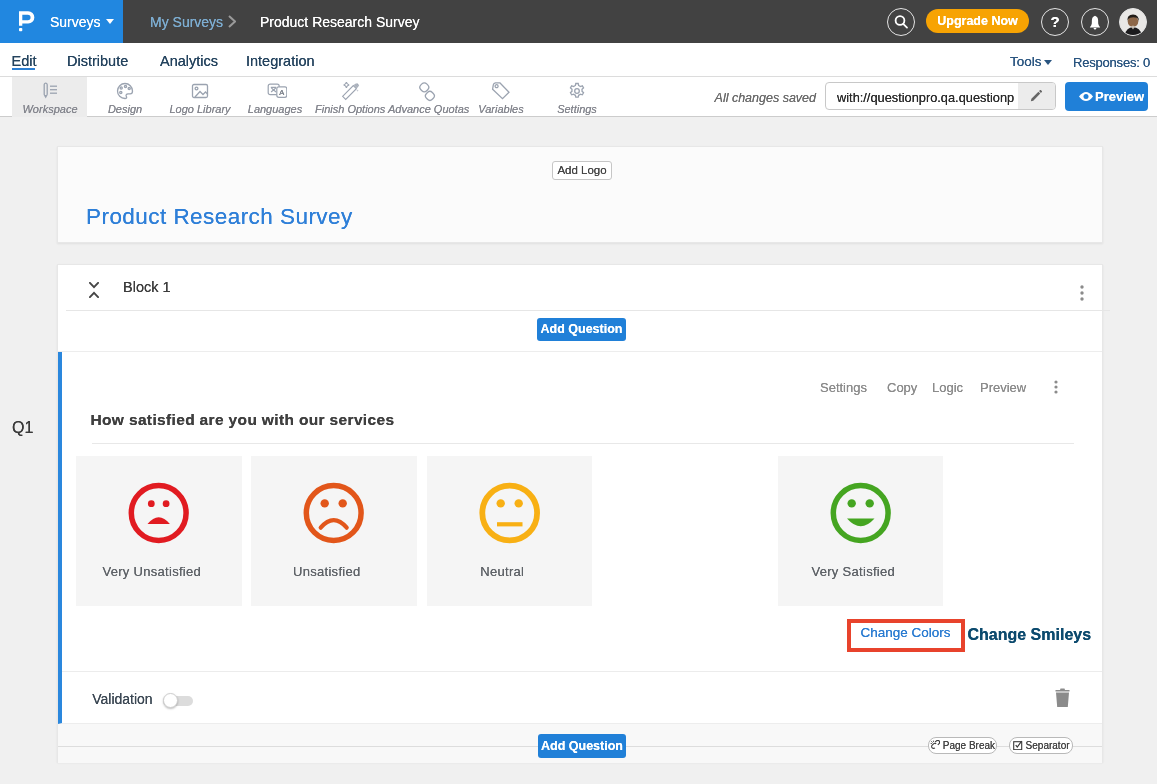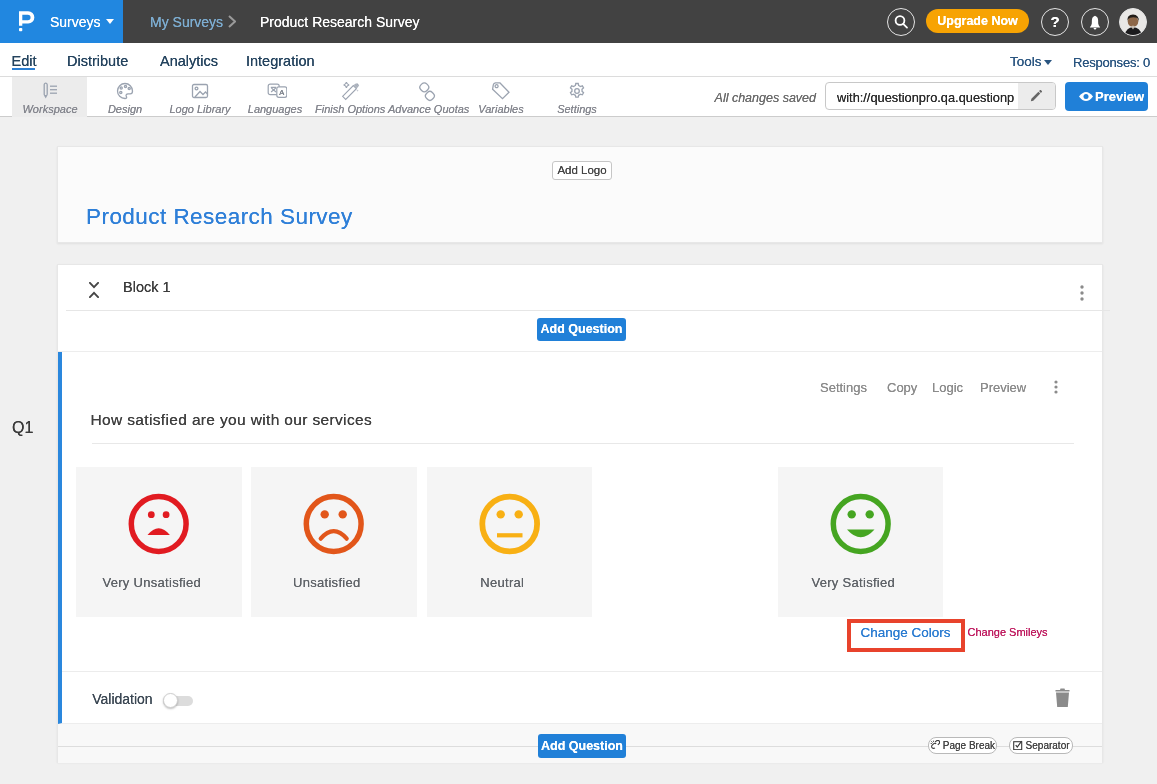--- a/index.html
+++ b/index.html
@@ -20,25 +20,25 @@
 #urlbox { position:absolute; left:825px; top:5px; width:231px; height:28px; background:#fff; border:1px solid #c8c8c8; border-radius:4px; }
 #previewbtn { position:absolute; left:1065px; top:5px; width:83px; height:29px; background:#2080d8; border-radius:4px; color:#fff; font-size:13.5px; font-weight:bold; text-align:center; line-height:29px; }
 #titlecard { position:absolute; left:57px; top:146px; width:1046px; height:97px; background:#fbfbfb; border:1px solid #e7e7e7; box-shadow:0 1px 2px rgba(0,0,0,.07); }
 #addlogo { position:absolute; left:494px; top:14px; width:60px; height:19px; background:#fff; border:1px solid #c6c6c6; border-radius:3px; font-size:11.5px; color:#444; text-align:center; line-height:17px; }
 #blockcard { position:absolute; left:57px; top:264px; width:1046px; height:498px; background:#fff; border:1px solid #e7e7e7; box-shadow:0 1px 2px rgba(0,0,0,.07); }
 #bheader { position:absolute; left:0; top:0; width:100%; height:46px; border-bottom:1px solid #e6e6e6;margin-left:8px; }
 #addqstrip { position:absolute; left:0; top:46px; width:100%; height:41px; border-bottom:1px solid #ededed; }
 .addqbtn { position:absolute; background:#2080d8; border-radius:3px; color:#fff; font-weight:bold; font-size:12.5px; text-align:center; }
 #question { position:absolute; left:0; top:87px; width:100%; height:372px; border-left:4.5px solid #2a87dd; border-bottom:1px solid #ededed; background:#fff; }
 .qlink { position:absolute; top:28px; font-size:13px; color:#8b8b8b; }
-.sbox { position:absolute; top:115px; width:165.5px; height:150px; background:#f5f5f5; }
+.sbox { position:absolute; top:104px; width:165.5px; height:150px; background:#f5f5f5; }
 .sbox .slbl { position:absolute; top:108px; width:100%; text-align:center; font-size:13px; letter-spacing:0.3px; color:#5f6368; padding-right:14px; }
 #redbox { position:absolute; left:784.5px; top:266.5px; width:118px; height:33px; border:4px solid #e8432c; }
 #chcolors { position:absolute; left:0; top:-2.5px; width:110px; height:25px; line-height:25px; text-align:center; color:#2b7cd1; font-size:13.5px; }
-#chsmileys { position:absolute; left:905.5px; top:273.5px; color:#be185d; font-size:11px; }
+#chsmileys { position:absolute; left:905.5px; top:273.5px; color:#0c4a6e; font-size:16px;font-weight:bold; }
 #vrow { position:absolute; left:0; top:318.5px; width:100%; height:52.5px; border-top:1px solid #ececec; }
 #bottombar { position:absolute; left:0; top:459px; width:100%; height:39px; background:#f8f8f8; }
 #bline { position:absolute; left:0; top:22px; width:100%; border-top:1px solid #dddddd; }
 .minibtn { position:absolute; top:13px; height:17px; background:#fff; border:1px solid #b9b9b9; border-radius:8px; font-size:10px; color:#444; text-align:center; line-height:15px; }
 #q1 { position:absolute; left:12px; top:418.5px; font-size:16px; color:#3a3a3a; }
 </style>
 </head>
 <body>
 <div id="topbar">
   <div id="logoarea">
@@ -202,21 +202,21 @@
   <div id="question">
     <span class="qlink" style="left:758px">Settings</span>
     <span class="qlink" style="left:825px">Copy</span>
     <span class="qlink" style="left:870px">Logic</span>
     <span class="qlink" style="left:918px">Preview</span>
     <svg class="abs" style="left:992px;top:28px" width="4" height="14">
         <circle cx="2" cy="2" r="1.6" fill="#8b8b8b"></circle>
         <circle cx="2" cy="7" r="1.6" fill="#8b8b8b"></circle>
         <circle cx="2" cy="12" r="1.6" fill="#8b8b8b"></circle>
       </svg>
-    <div class="abs" style="left:28.5px;top:58.5px;font-size:15.5px;font-weight:normal;letter-spacing:0.35px;color:#3f3f3f">How satisfied are you with our services</div>
+    <div class="abs" style="left:28.5px;top:58.5px;font-size:15.5px;font-weight:bold;letter-spacing:0.35px;color:#3f3f3f">How satisfied are you with our services</div>
     <div class="abs" style="left:30px;top:91px;width:982px;border-top:1px solid #e8e8e8"></div>
     <div class="sbox" style="left:14px">
       <svg width="165" height="110" viewBox="0 0 165 110" style="margin-top:1.2px">
         <circle cx="82.7" cy="56" r="27.4" fill="none" stroke="#e11b21" stroke-width="5.5"></circle>
         <circle cx="75.3" cy="46.7" r="3.4" fill="#e11b21"></circle>
           <circle cx="90.1" cy="46.7" r="3.4" fill="#e11b21"></circle>
         <path d="M71.5 67 Q82.7 53.5 93.9 67 Z" fill="#e11b21"></path>
       </svg>
       <div class="slbl">Very Unsatisfied</div>
     </div>

